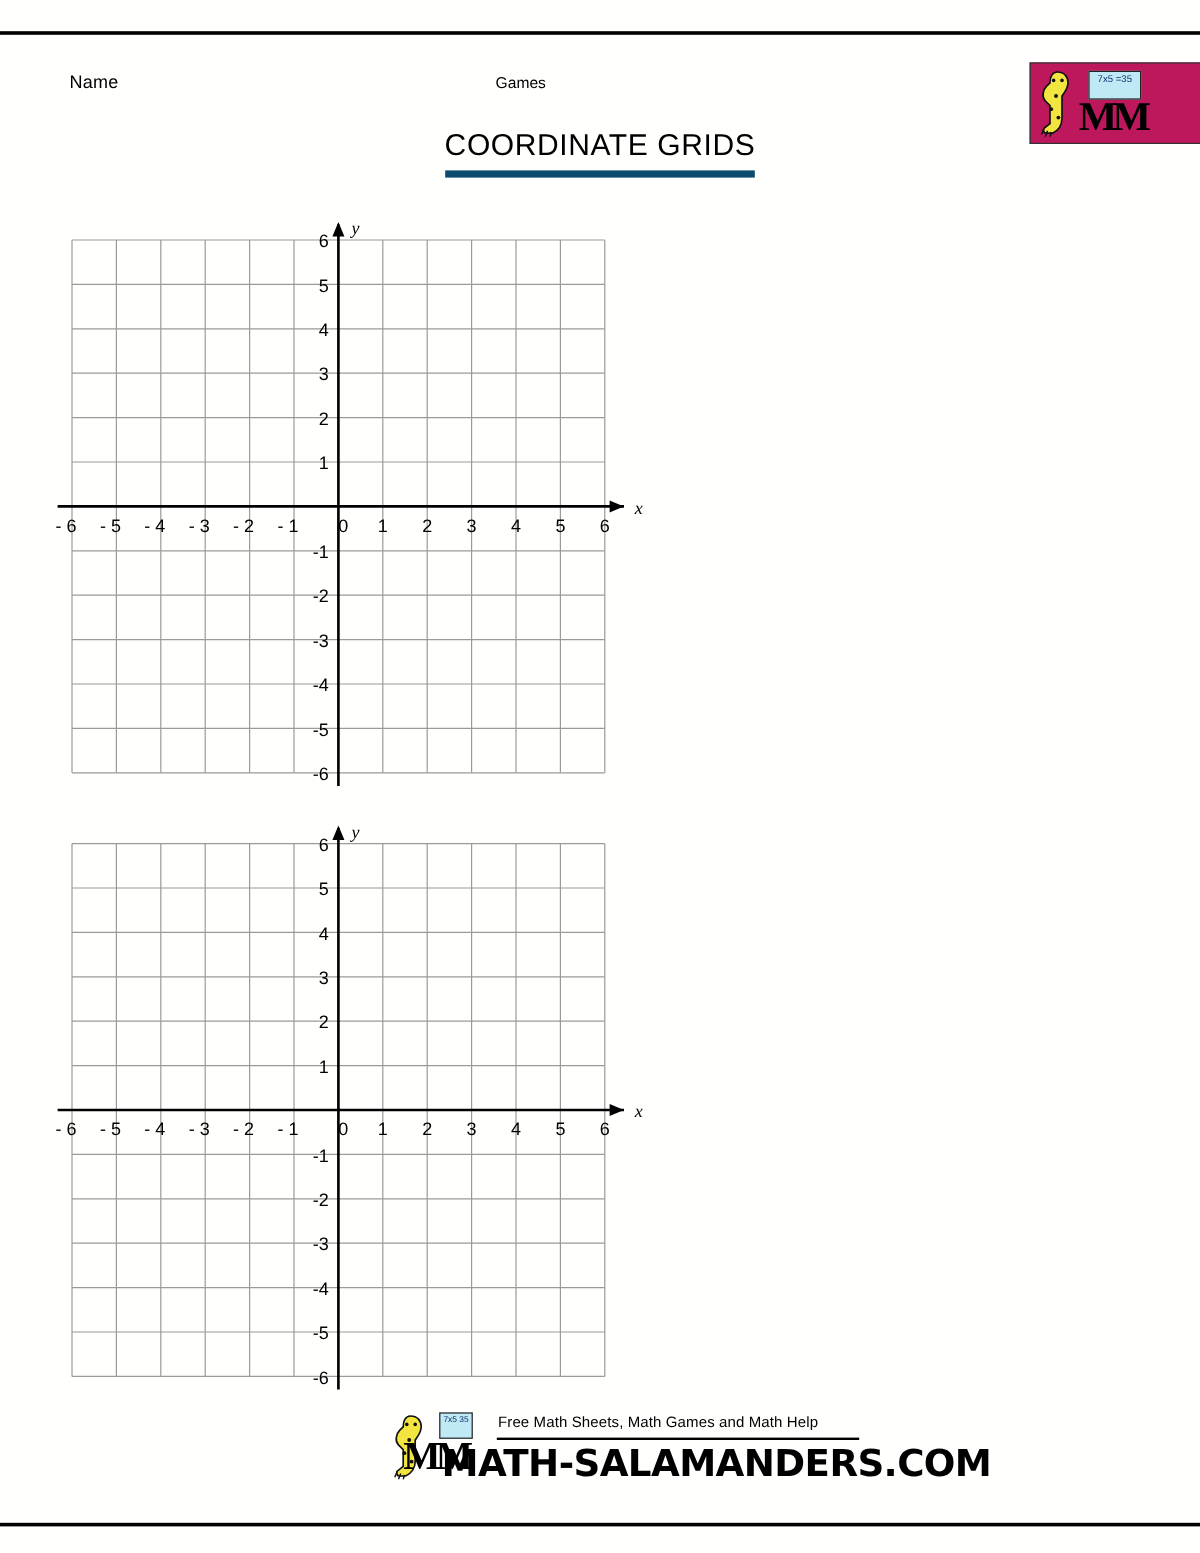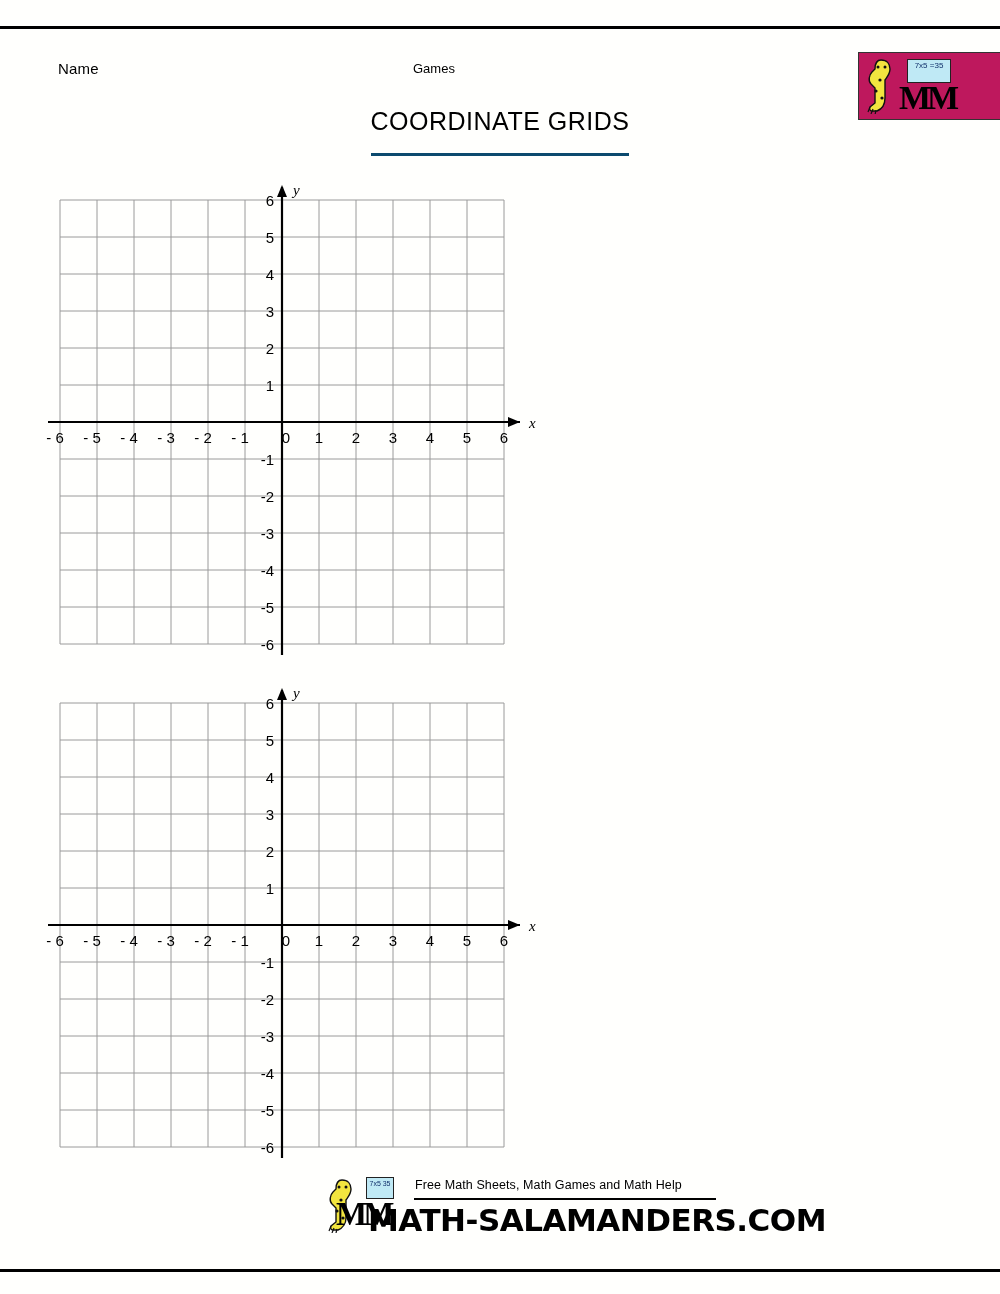--- a/index.html
+++ b/index.html
@@ -54,22 +54,22 @@
   .worksheet-title {
     position: absolute;
     left: 0;
     top: 107px;
     width: 1000px;
     text-align: center;
     font-size: 25px;
     letter-spacing: 0.5px;
   }
   .worksheet-title span {
-    border-bottom: 3px solid #0c4a6e;
-    padding-bottom: 18px;
+    border-bottom: 6px solid #0c4a6e;
+    padding-bottom: 7px;
   }
 
   
   .logo-box {
     position: absolute;
     left: 858px;
     top: 52px;
     width: 108px;
     height: 66px;
     border: 1px solid #333;

